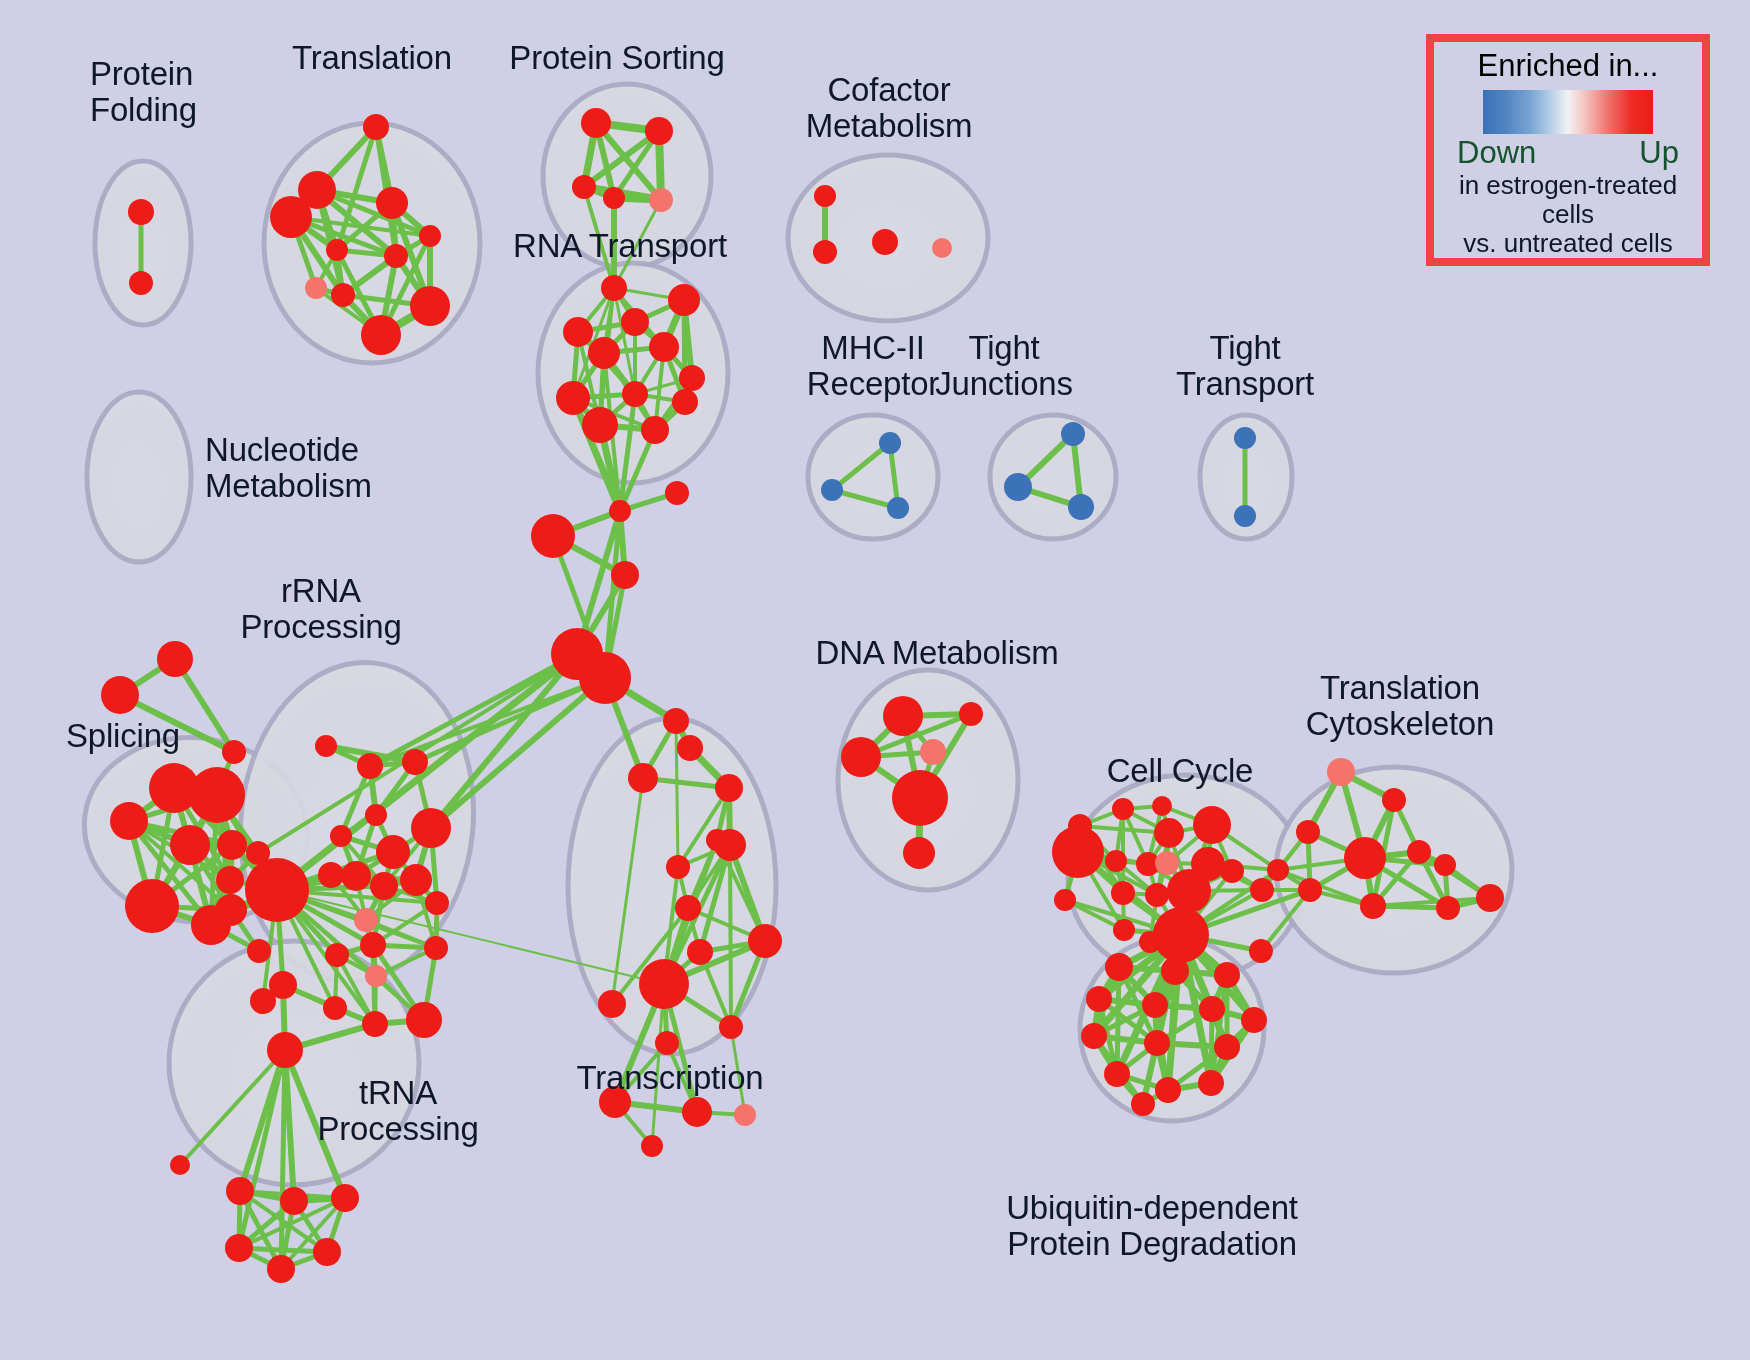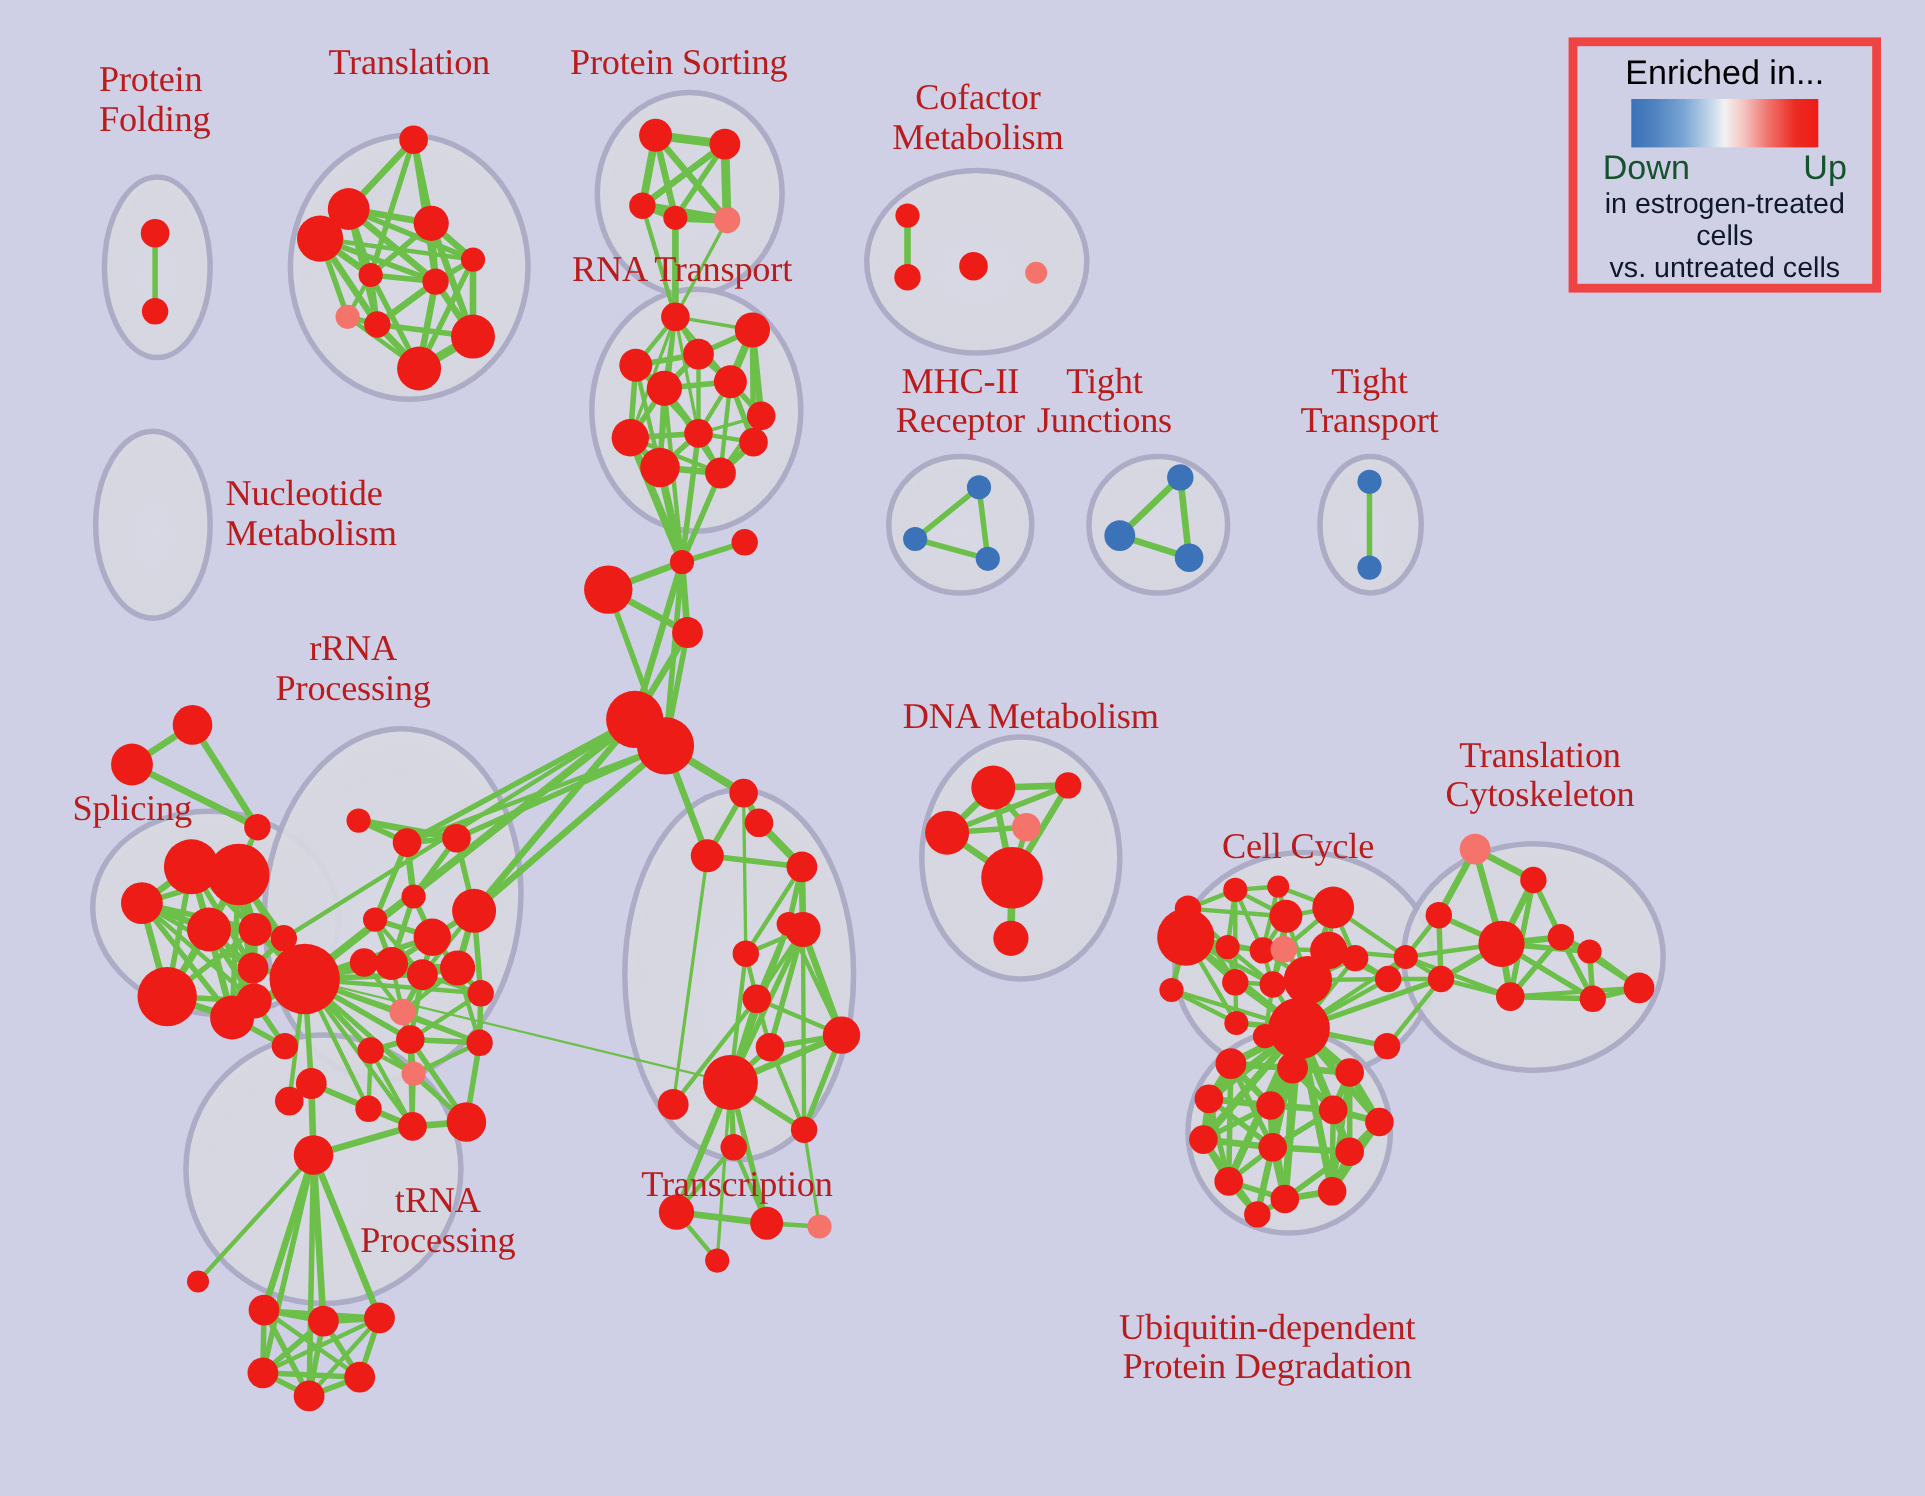--- a/index.html
+++ b/index.html
@@ -16,22 +16,22 @@
     overflow: hidden;
   }
   #net {
     position: absolute;
     left: 0; top: 0;
     width: 1750px;
     height: 1360px;
   }
   .cluster-label {
     position: absolute;
-    color: #b91c1c;
-    font-family: Liberation Serif, serif;
+    color: #0f172a;
+    font-family: Liberation Sans, sans-serif;
     font-size: 33px;
     line-height: 1.08;
     white-space: pre;
     letter-spacing: -0.2px;
   }
   .lbl-center { text-align: center; transform: translateX(-50%); }
   .lbl-left   { text-align: left; }
 
   #legend {
     position: absolute;

